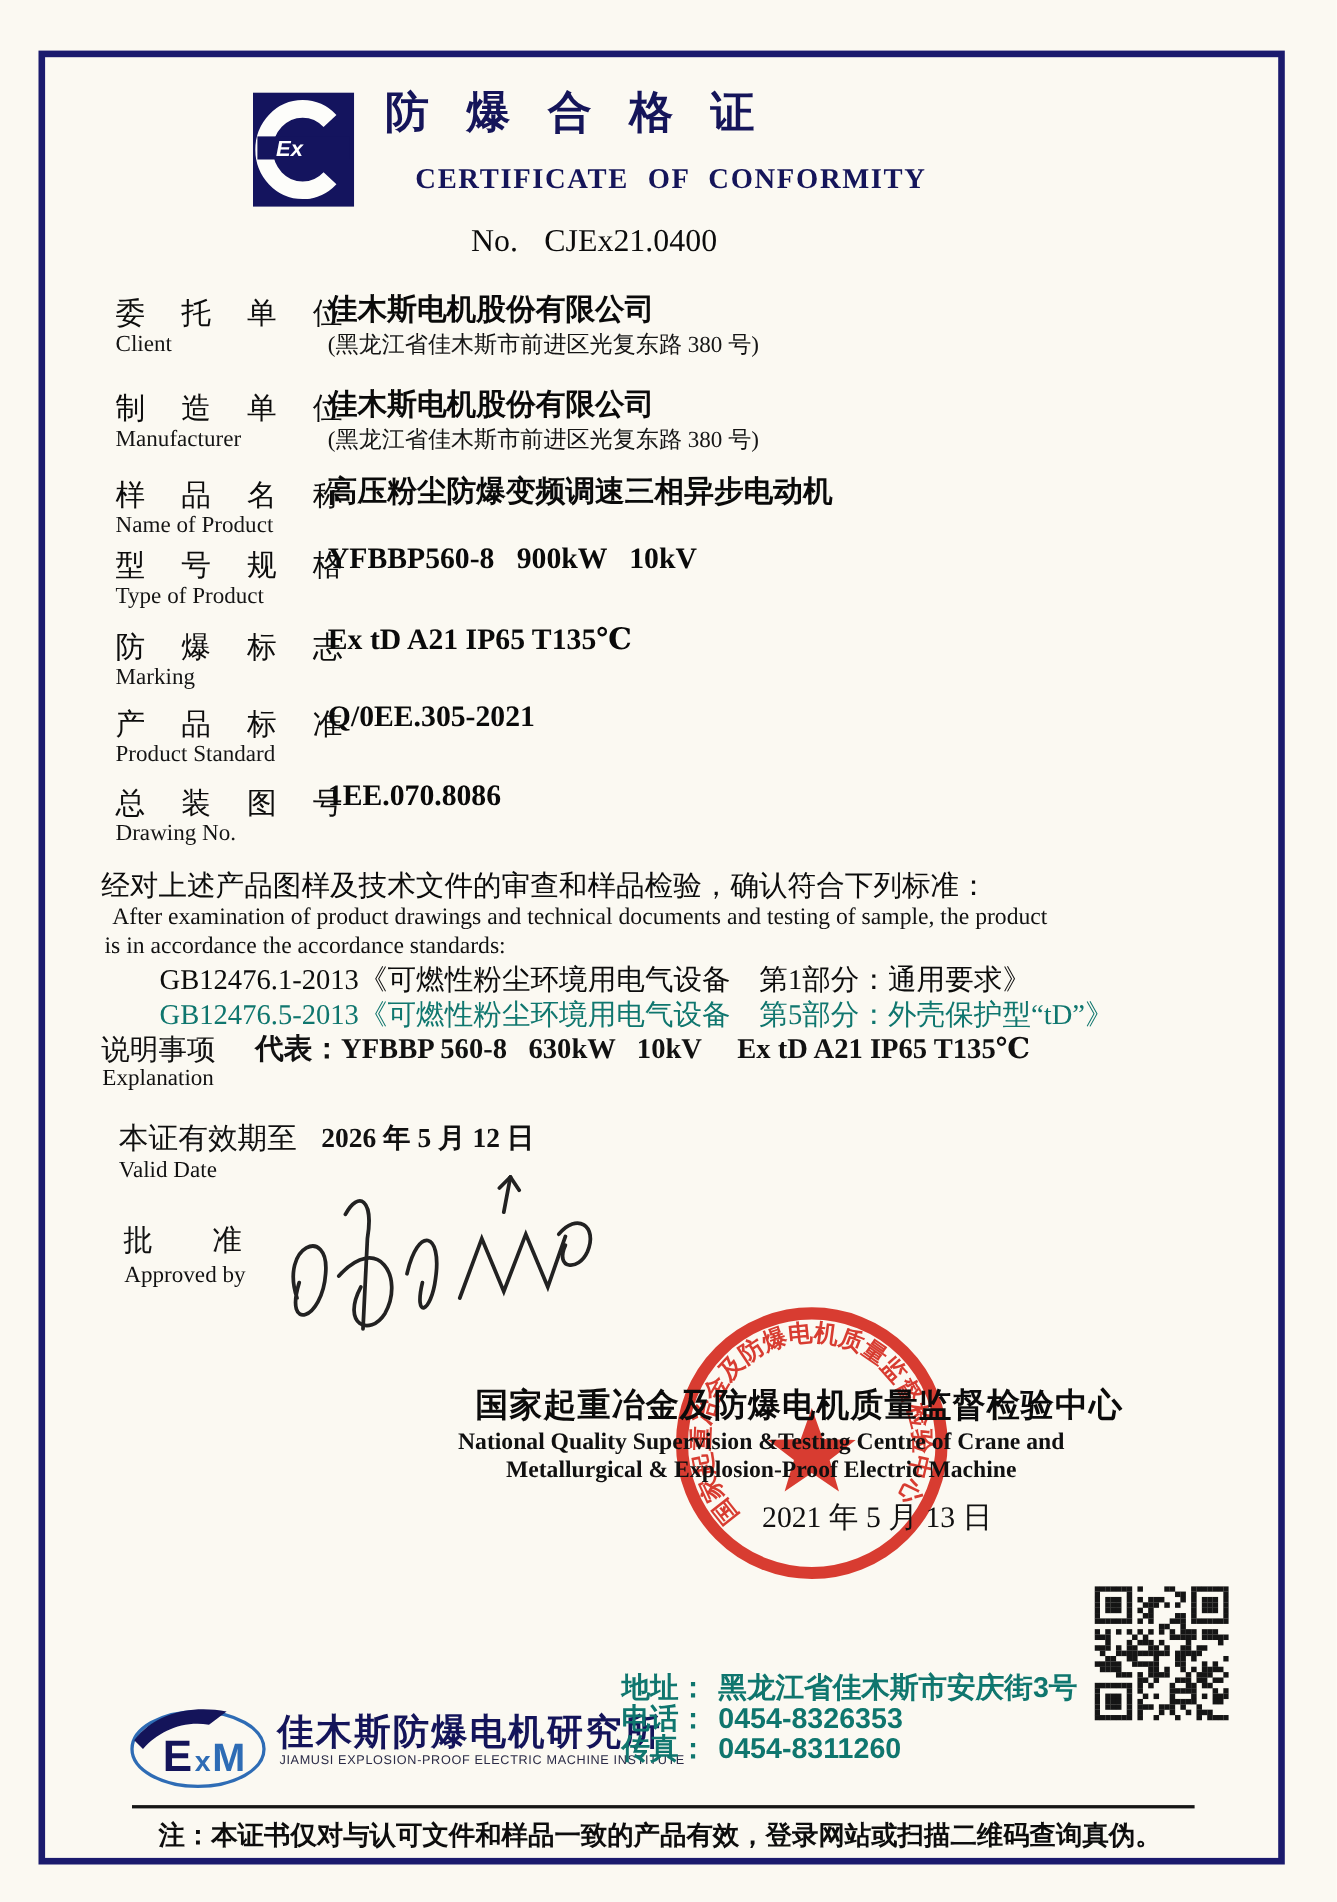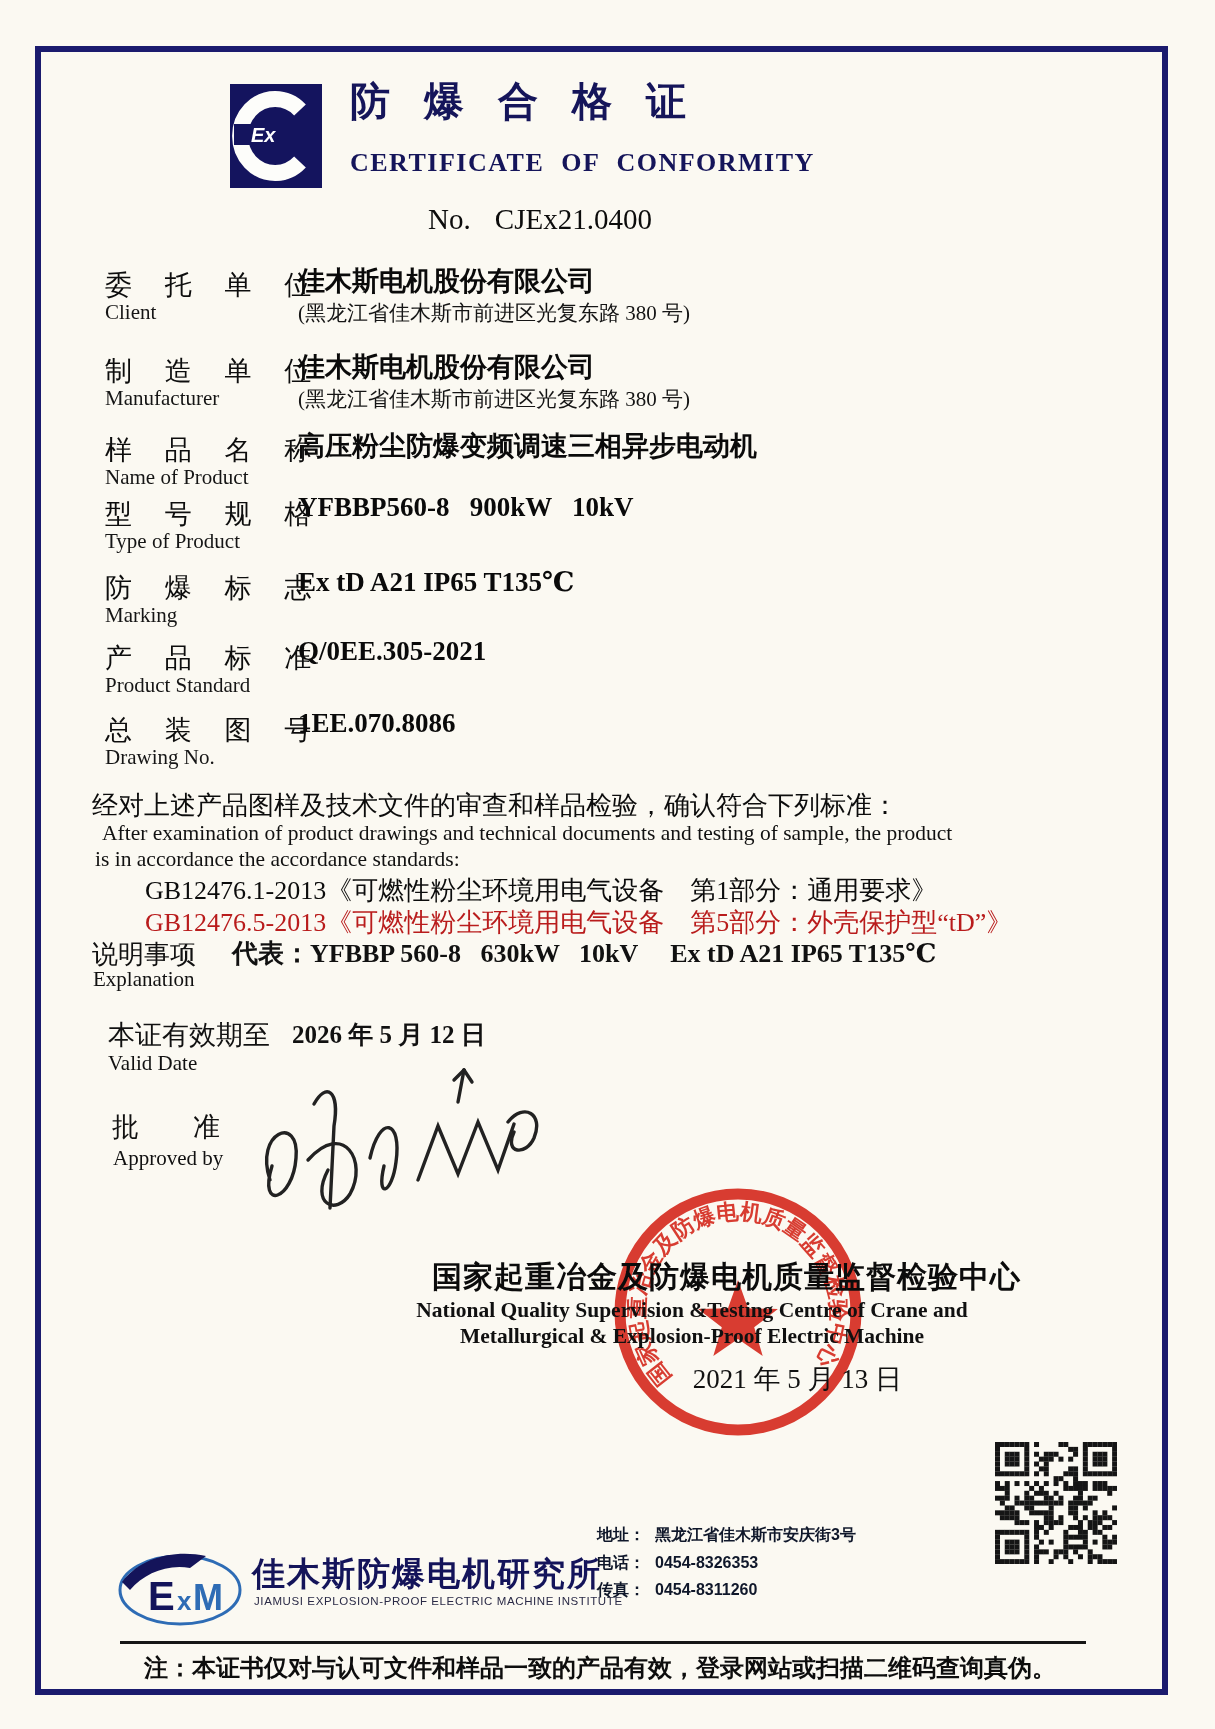--- a/index.html
+++ b/index.html
@@ -12,57 +12,57 @@
   .frame{
     left:35px;top:46px;width:1121px;height:1637px;
     border:6px solid #1b1b6e;background:transparent;
   }
   
   .title-cn{
     left:350px;top:74px;width:520px;
     font-size:40px;font-weight:bold;color:#15155a;letter-spacing:12px;white-space:pre;
   }
   .title-en{
-    left:350px;top:148px;width:520px;text-align:left;
+    left:350px;top:148px;width:520px;text-align:center;
     font-size:26px;font-weight:bold;color:#15155a;letter-spacing:1.5px;word-spacing:9px;
   }
   .cert-no{left:330px;top:203px;width:420px;text-align:center;font-size:29px;color:#0c0c0c;}
   
   .frow{left:105px;width:1040px;height:70px}
   .flabel-cn{position:absolute;left:0;top:0;font-size:27px;letter-spacing:13px;color:#0d0d0d;white-space:pre}
   .flabel-en{position:absolute;left:0;top:33px;font-size:21px;color:#151515}
   .fv-main{position:absolute;left:193px;top:-4px;font-size:27px;font-weight:bold;white-space:pre;color:#0a0a0a}
   .fv-sub{position:absolute;left:193px;top:32px;font-size:21px;white-space:pre;color:#151515}
   
   .st-cn{left:92px;top:788px;font-size:26px;color:#0c0c0c}
   .st-en1{left:102px;top:821px;font-size:21.5px}
   .st-en2{left:95px;top:847px;font-size:21.5px}
   .st-std1{left:145px;top:873px;font-size:26px;color:#0c0c0c}
-  .st-std2{left:145px;top:905px;font-size:26px;color:#b91c1c}
+  .st-std2{left:145px;top:905px;font-size:26px;color:#0f766e}
   .exp-label{left:92px;top:937px;font-size:26px}
   .exp-value{left:232px;top:936px;font-size:26px;font-weight:bold;white-space:pre}
   .exp-en{left:93px;top:967px;font-size:21px}
   
   .valid-label{left:108px;top:1017px;font-size:27px}
   .valid-value{left:292px;top:1018px;font-size:25px;font-weight:bold;white-space:pre}
   .valid-en{left:108px;top:1051px;font-size:21px}
   .appr-label{left:112px;top:1109px;font-size:27px;white-space:pre}
   .appr-en{left:113px;top:1146px;font-size:21px}
   
   .iss-cn{left:432px;top:1257px;width:500px;text-align:center;font-size:30px;font-weight:bold;color:#0b0b0b;letter-spacing:1px;white-space:nowrap}
   .iss-en{width:560px;text-align:center;font-size:21.5px;font-weight:bold;color:#101010}
   .iss-date{left:412px;top:1361px;width:490px;text-align:right;font-size:27px;white-space:pre}
   .stamp{mix-blend-mode:multiply;opacity:.9}
   
   .inst-cn{left:252px;top:1552px;font-size:33px;font-weight:bold;color:#14145a;letter-spacing:2px;
            font-family:Liberation Mono, monospace}
   .inst-en{left:254px;top:1595px;font-size:11.5px;color:#2a2a46;letter-spacing:.6px;
            font-family:"Liberation Sans","DejaVu Sans",sans-serif}
-  .contact{left:597px;top:1521px;font-family:"Liberation Sans","DejaVu Sans",sans-serif;
-           font-size:16px;font-weight:600;color:#0f172a;line-height:27.5px}
+  .contact{left:565px;top:1521px;font-family:"Liberation Sans","DejaVu Sans",sans-serif;
+           font-size:26px;font-weight:600;color:#0f766e;line-height:27.5px}
   .contact .clabel{margin-right:10px}
   .sep{left:120px;top:1641px;width:966px;height:3px;background:#161616}
   .note{left:95px;top:1652px;width:1010px;text-align:center;font-size:24px;font-weight:bold;color:#0d0d0d;
         font-family:"Liberation Sans","DejaVu Sans",sans-serif}
 </style>
 </head>
 <body>
 
 <div class="abs frame"></div>
 

